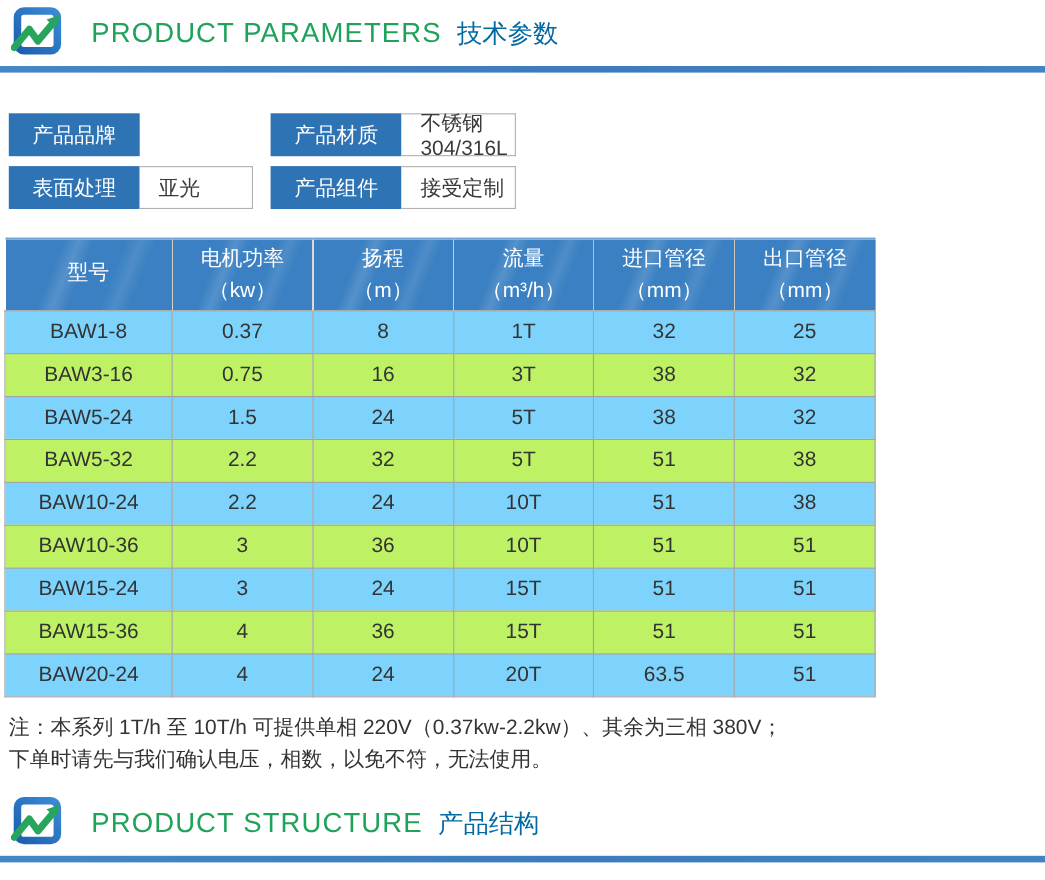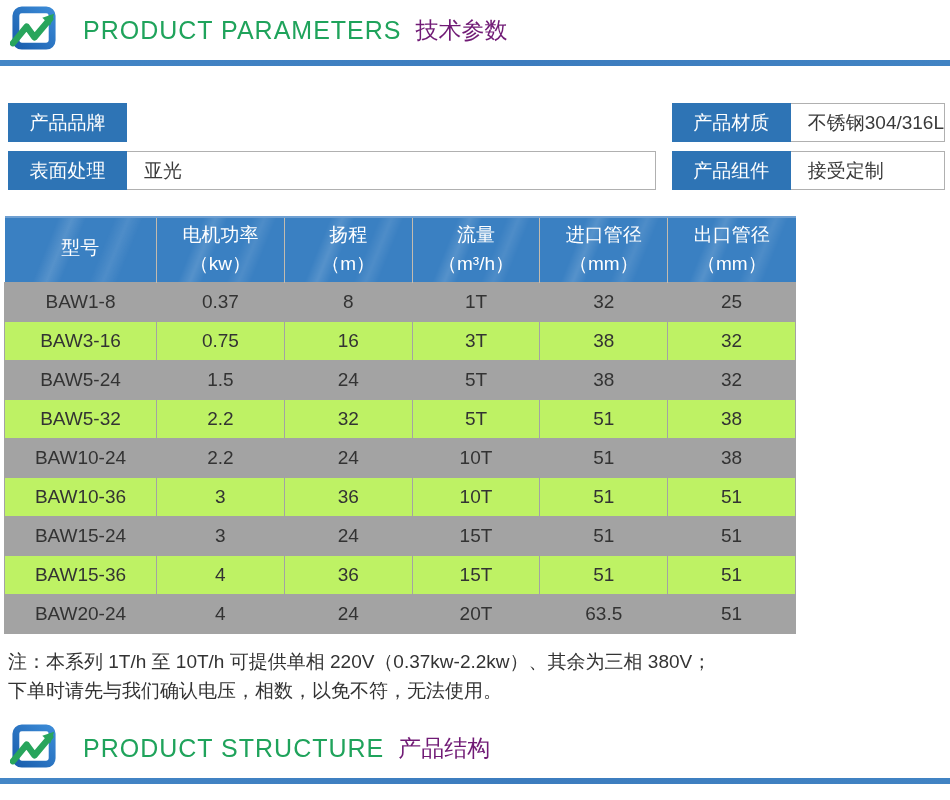--- a/index.html
+++ b/index.html
@@ -3,45 +3,45 @@
 <meta charset="utf-8">
 <style>
   * { margin:0; padding:0; box-sizing:border-box; }
   html,body { width:950px; height:800px; overflow:hidden; background:#ffffff;
     font-family:"Liberation Sans","DejaVu Sans",sans-serif; color:#333; }
 
   
   .section-header { display:flex; align-items:center; height:60px; padding-left:10px; }
   .logo { width:49px; height:49px; margin-right:12px; flex:0 0 auto; }
   .title-en { color:#1fa35b; font-size:25px; letter-spacing:1px; font-weight:400;margin-left:12px; }
-  .title-zh { color:#701a75; font-size:23px; margin-left:14px; font-weight:400; }
+  .title-zh { color:#0369a1; font-size:23px; margin-left:14px; font-weight:400; }
   .blue-divider { height:6px; background:linear-gradient(90deg,#4486c6,#3c7cbe 55%,#4183c3); width:950px; }
 
   
-  .fields-wrap { display:grid; grid-template-columns:1fr; column-gap:16px; row-gap:9px;
+  .fields-wrap { display:grid; grid-template-columns:1fr 1fr 1fr 1fr; column-gap:16px; row-gap:9px;
     margin:37px 5px 0 8px; grid-auto-flow:column; grid-template-rows:39px 39px; }
   .field { display:flex; height:39px; }
   .field-label { width:119px; background:#2e74b5; color:#fff; font-size:19px;
     display:flex; align-items:center; justify-content:center; flex:0 0 auto; }
   .field-value { flex:1; border:1px solid #b0b0b0; border-left:none; background:#fff;
     display:flex; align-items:center; padding-left:17px; font-size:19px; color:#3a3a3a; }
 
   
   table.spec { border-collapse:collapse; table-layout:fixed; width:792px; margin:26px 4px 0 4px; }
   .spec th { height:65px; color:#ffffff; font-size:19px; font-weight:400; text-align:center;
     vertical-align:middle; border-right:1px solid #c3bbae; position:relative;
     background:
       linear-gradient(112deg, rgba(255,255,255,0) 30%, rgba(255,255,255,0.14) 38%, rgba(255,255,255,0) 46%, rgba(255,255,255,0) 62%, rgba(255,255,255,0.10) 70%, rgba(255,255,255,0) 78%),
       #3a80c2;
     border-top:2px solid #6fa0d2; }
   .spec th:last-child { border-right:none; }
   .spec th .h2 { font-size:19px; margin-top:3px; }
   .spec td { height:39px; text-align:center; font-size:19px; color:#333;
     border:1px solid #a3a3a3; background:#bef264; }
-  .spec tr.alt td { background:#a3a3a3; }
+  .spec tr.alt td { background:#7dd3fc; }
 
   
   .note { margin:13px 8px 0 8px; font-size:19px; color:#333; line-height:29px; }
 
   
   .bottom-section { position:absolute; left:0; bottom:16px; width:950px; }
   .bottom-section .blue-divider { height:6px; }
   .page { position:relative; width:950px; height:800px; }
 </style>
 </head>

